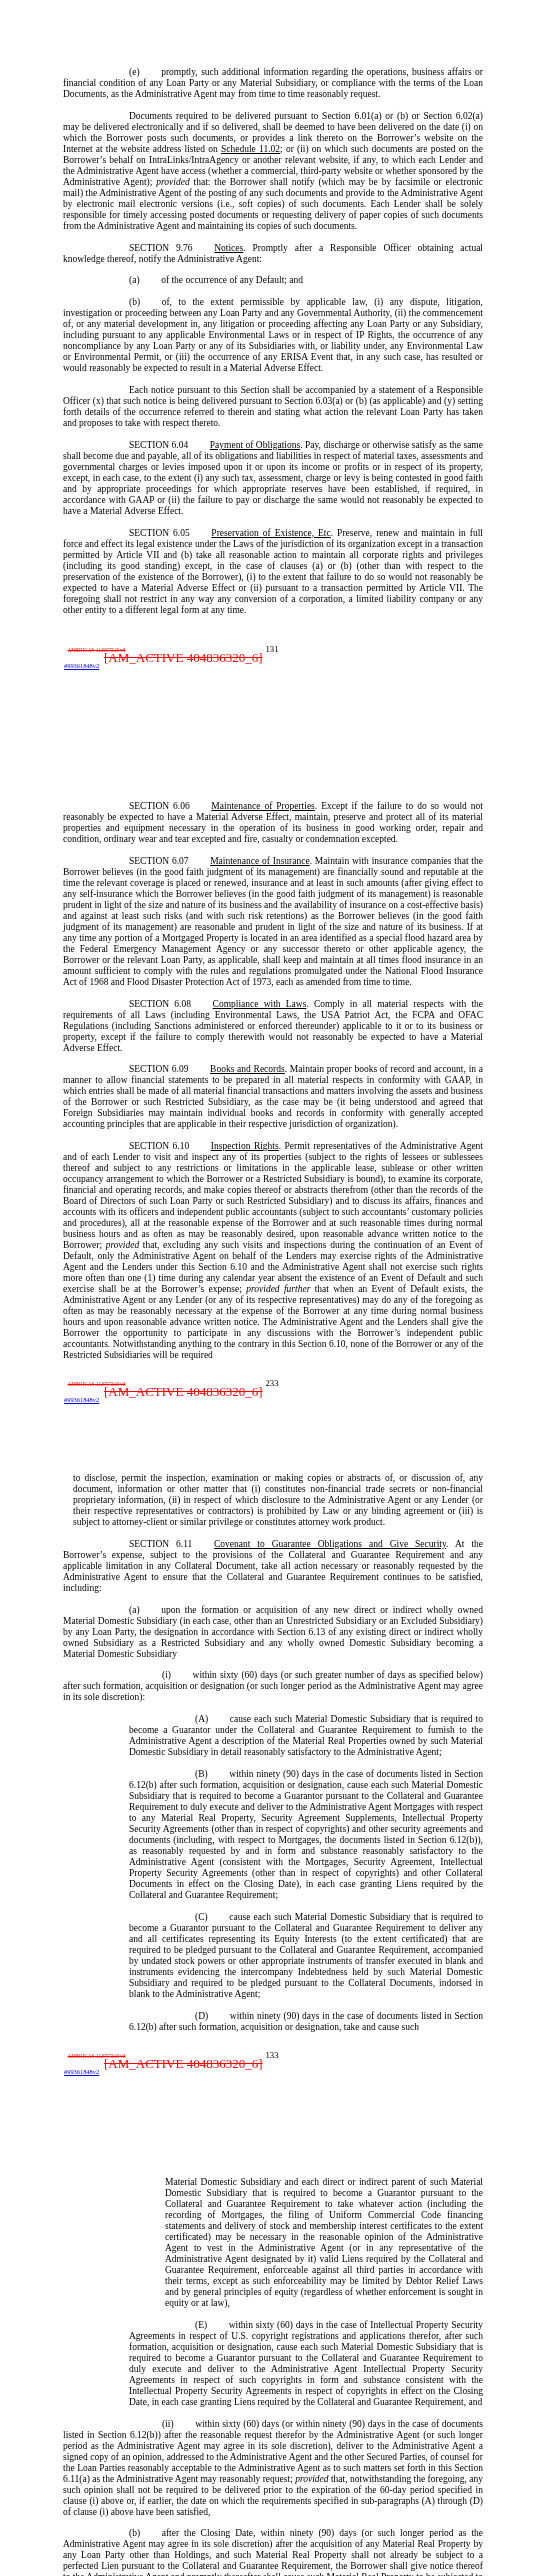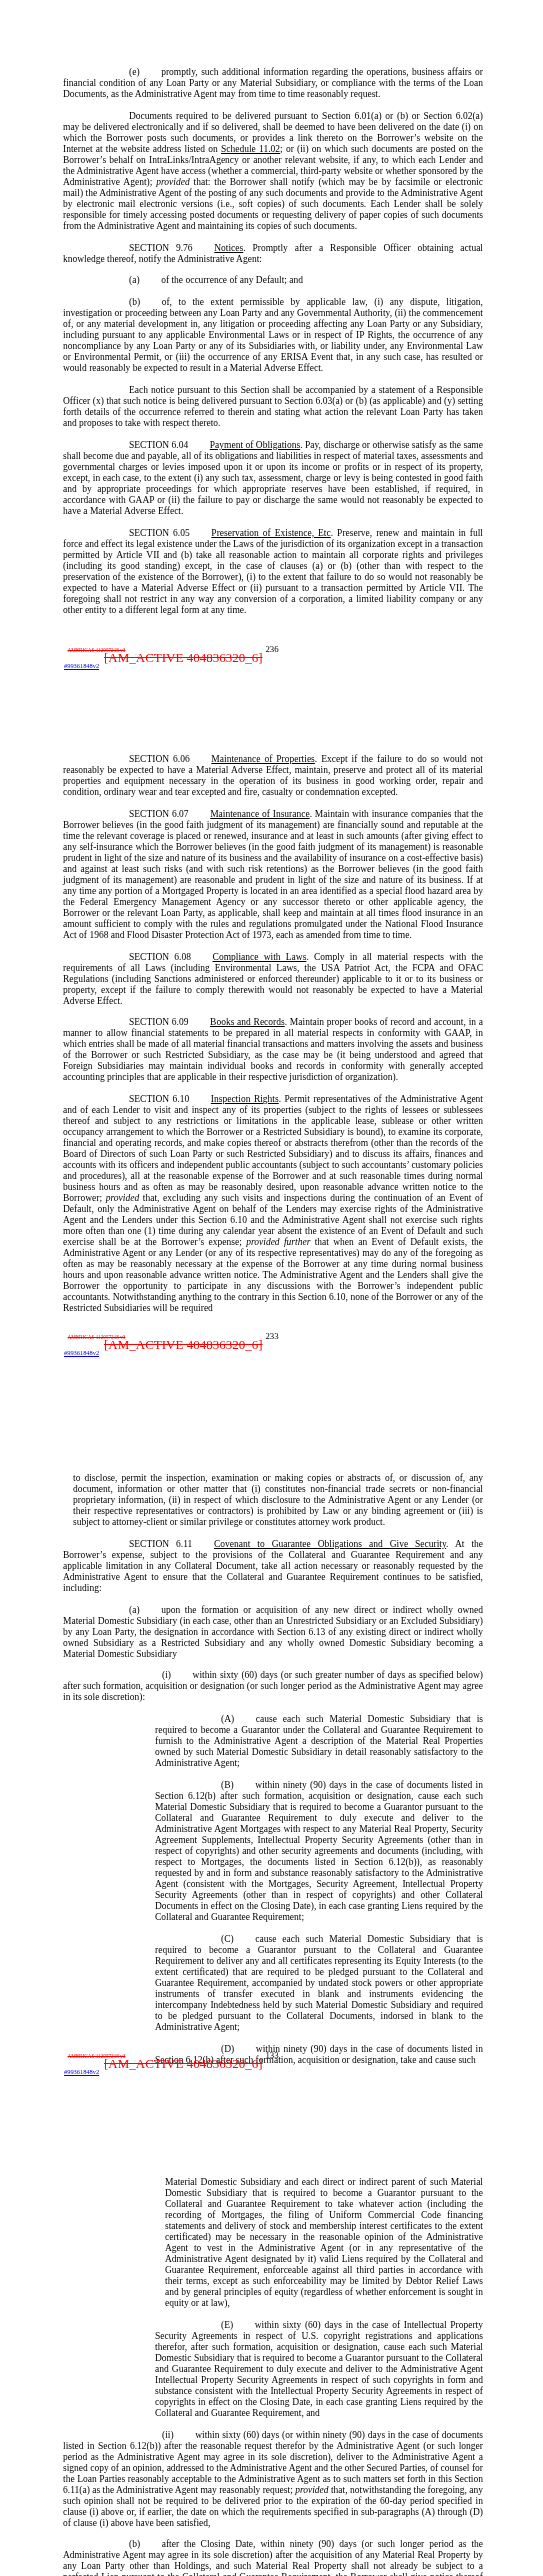--- a/index.html
+++ b/index.html
@@ -14,36 +14,36 @@
   }
   .page {
     position: absolute;
     left: 0;
     width: 487px;
     height: 703px;
     overflow: hidden;
     background: #ffffff;
   }
   .page-1 { top: 0; }
-  .page-2 { top: 687px; }
+  .page-2 { top: 734px; }
   .page-3 { top: 1406px; }
   .page-4 { top: 2110px; }
   .content {
     position: absolute;
     left: 63px;
     top: 67px;
     width: 420px;
     font-size: 9.5px;
     line-height: 11px;
     text-align: justify;
   }
   .content p { margin: 0 0 10.8px 0; }
   p.indent     { text-indent: 66px; }
   p.indent2    { text-indent: 99px; }
-  p.block      { margin-left: 92px; text-indent: 66px; }
+  p.block      { margin-left: 66px; text-indent: 66px; }
   p.block-cont { margin-left: 102px; text-indent: 0; }
   p.cont       { text-indent: 0; margin-left: 10px; }
   .run-u   { text-decoration: underline; }
   .run-i   { font-style: italic; }
   .run-tab { display: inline-block; width: 21.6px; }
   .pagenum {
     position: absolute;
     left: 0;
     top: 645px;
     width: 544px;
@@ -92,21 +92,21 @@
     <div class="content">
       <p class="indent"><span>(e)</span><span class="run-tab"></span><span>promptly, such additional information regarding the operations, business affairs or financial condition of any Loan Party or any Material Subsidiary, or compliance with the terms of the Loan Documents, as the Administrative Agent may from time to time reasonably request.</span></p>
       <p class="indent"><span>Documents required to be delivered pursuant to Section 6.01(a) or (b) or Section 6.02(a) may be delivered electronically and if so delivered, shall be deemed to have been delivered on the date (i) on which the Borrower posts such documents, or provides a link thereto on the Borrower’s website on the Internet at the website address listed on </span><span class="run-u">Schedule 11.02</span><span>; or (ii) on which such documents are posted on the Borrower’s behalf on IntraLinks/IntraAgency or another relevant website, if any, to which each Lender and the Administrative Agent have access (whether a commercial, third-party website or whether sponsored by the Administrative Agent); </span><span class="run-i">provided</span><span> that: the Borrower shall notify (which may be by facsimile or electronic mail) the Administrative Agent of the posting of any such documents and provide to the Administrative Agent by electronic mail electronic versions (i.e., soft copies) of such documents.  Each Lender shall be solely responsible for timely accessing posted documents or requesting delivery of paper copies of such documents from the Administrative Agent and maintaining its copies of such documents.</span></p>
       <p class="indent"><span>SECTION 9.76</span><span class="run-tab"></span><span class="run-u">Notices</span><span>.  Promptly after a Responsible Officer obtaining actual knowledge thereof, notify the Administrative Agent:</span></p>
       <p class="indent"><span>(a)</span><span class="run-tab"></span><span>of the occurrence of any Default; and</span></p>
       <p class="indent"><span>(b)</span><span class="run-tab"></span><span>of, to the extent permissible by applicable law, (i) any dispute, litigation, investigation or proceeding between any Loan Party and any Governmental Authority, (ii) the commencement of, or any material development in, any litigation or proceeding affecting any Loan Party or any Subsidiary, including pursuant to any applicable Environmental Laws or in respect of IP Rights, the occurrence of any noncompliance by any Loan Party or any of its Subsidiaries with, or liability under, any Environmental Law or Environmental Permit, or (iii) the occurrence of any ERISA Event that, in any such case, has resulted or would reasonably be expected to result in a Material Adverse Effect.</span></p>
       <p class="indent"><span>Each notice pursuant to this Section shall be accompanied by a statement of a Responsible Officer (x) that such notice is being delivered pursuant to Section 6.03(a) or (b) (as applicable) and (y) setting forth details of the occurrence referred to therein and stating what action the relevant Loan Party has taken and proposes to take with respect thereto.</span></p>
       <p class="indent"><span>SECTION 6.04</span><span class="run-tab"></span><span class="run-u">Payment of Obligations</span><span>.  Pay, discharge or otherwise satisfy as the same shall become due and payable, all of its obligations and liabilities in respect of material taxes, assessments and governmental charges or levies imposed upon it or upon its income or profits or in respect of its property, except, in each case, to the extent (i) any such tax, assessment, charge or levy is being contested in good faith and by appropriate proceedings for which appropriate reserves have been established, if required, in accordance with GAAP or (ii) the failure to pay or discharge the same would not reasonably be expected to have a Material Adverse Effect.</span></p>
       <p class="indent"><span>SECTION 6.05</span><span class="run-tab"></span><span class="run-u">Preservation of Existence, Etc</span><span>.  Preserve, renew and maintain in full force and effect its legal existence under the Laws of the jurisdiction of its organization except in a transaction permitted by Article VII and (b) take all reasonable action to maintain all corporate rights and privileges (including its good standing) except, in the case of clauses (a) or (b) (other than with respect to the preservation of the existence of the Borrower), (i) to the extent that failure to do so would not reasonably be expected to have a Material Adverse Effect or (ii) pursuant to a transaction permitted by Article VII.  The foregoing shall not restrict in any way any conversion of a corporation, a limited liability company or any other entity to a different legal form at any time.</span></p>
     </div>
-    <div class="pagenum">236</div>
+    <div class="pagenum">131</div>
     <div class="footer">
       <span class="f1">AMERICAS 112057218 v3</span>
       <span class="f2">[AM_ACTIVE 404836320_6]</span>
       <a class="f3">#99361848v2</a>
     </div>
   </section>
 
   <section class="page page-2">
     <div class="content">
       <p class="indent"><span>SECTION 6.06</span><span class="run-tab"></span><span class="run-u">Maintenance of Properties</span><span>.  Except if the failure to do so would not reasonably be expected to have a Material Adverse Effect, maintain, preserve and protect all of its material properties and equipment necessary in the operation of its business in good working order, repair and condition, ordinary wear and tear excepted and fire, casualty or condemnation excepted.</span></p>

